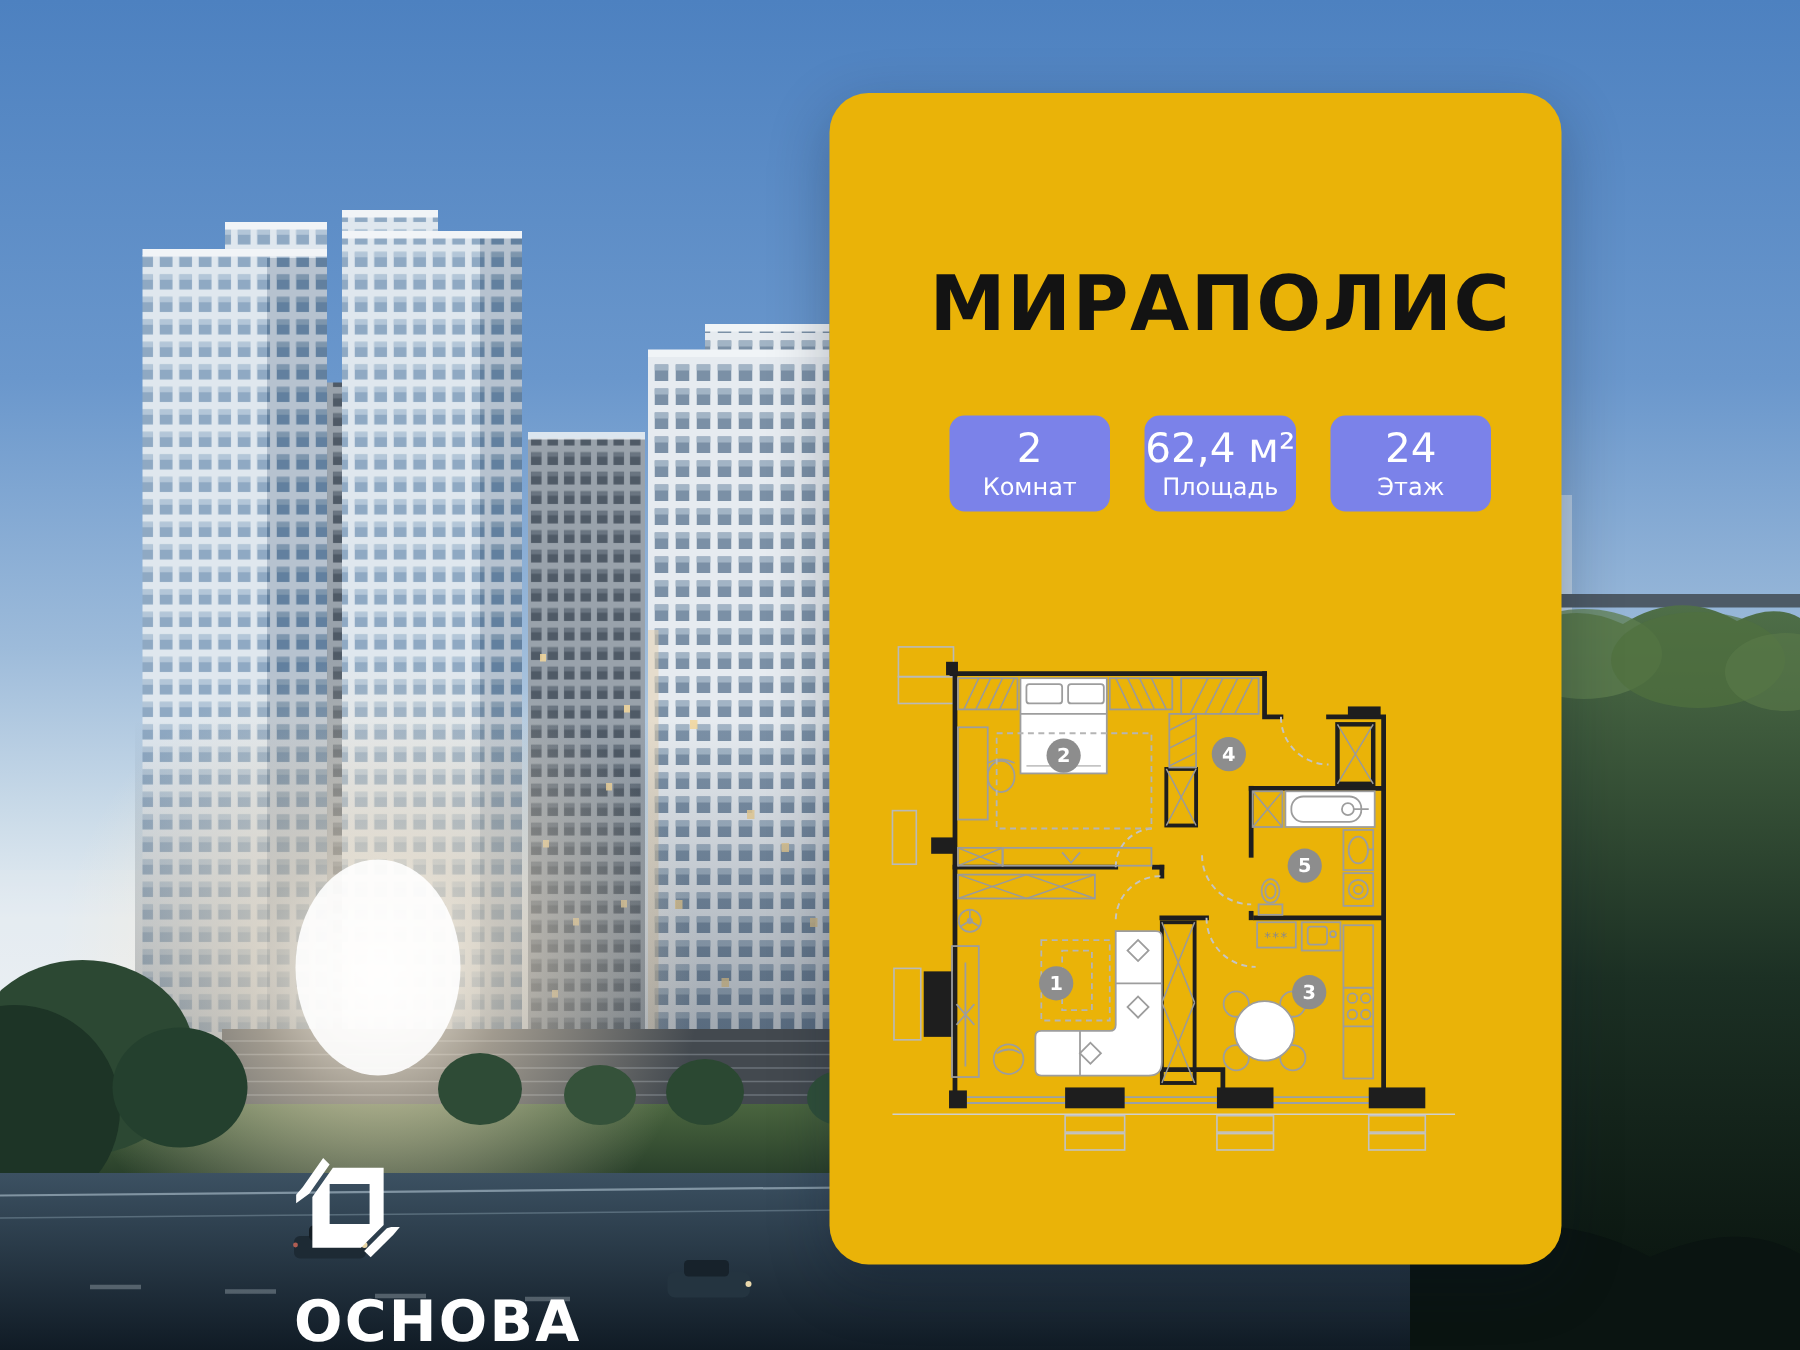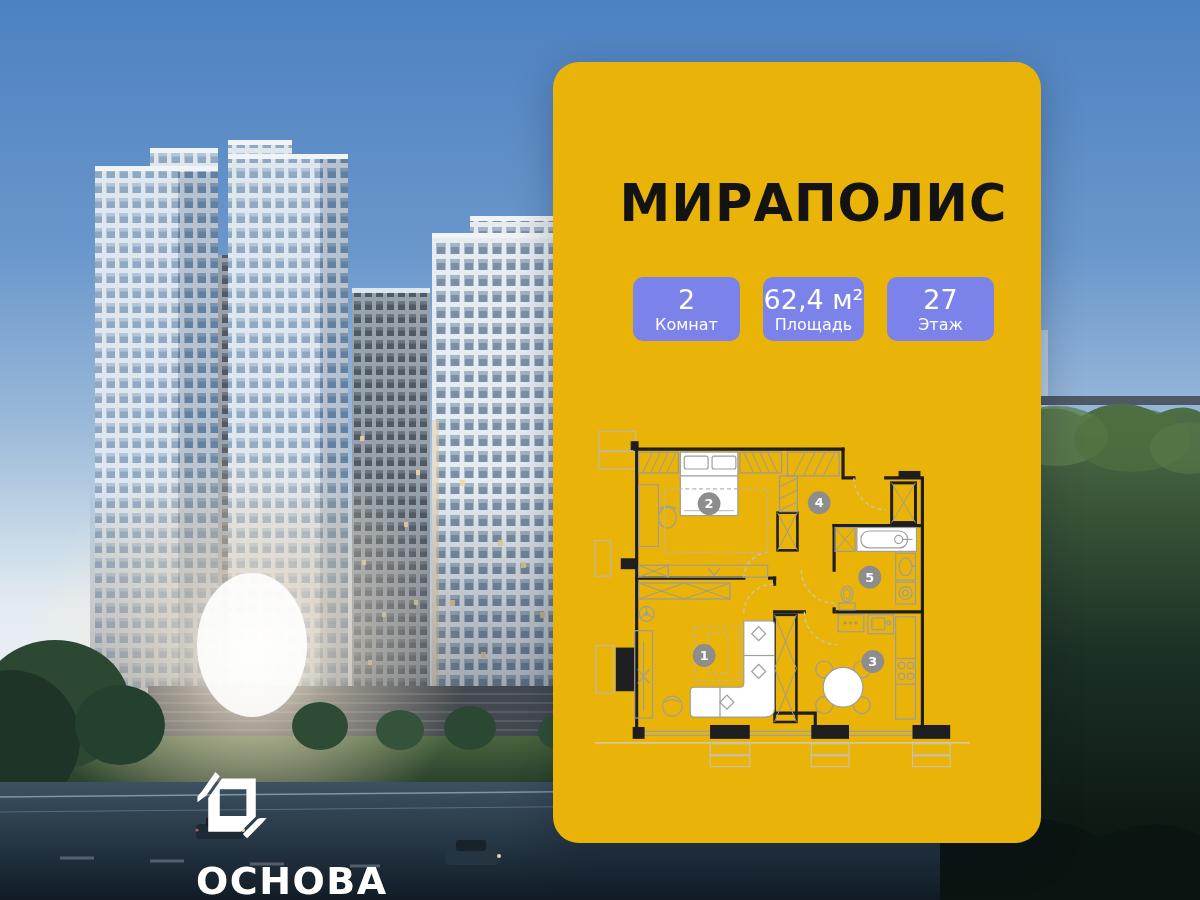--- a/index.html
+++ b/index.html
@@ -218,21 +218,21 @@
     <div class="stats">
       <div class="stat w1">
         <div class="v">2</div>
         <div class="l">Комнат</div>
       </div>
       <div class="stat w2">
         <div class="v">62,4 м²</div>
         <div class="l">Площадь</div>
       </div>
       <div class="stat w3">
-        <div class="v">27</div>
+        <div class="v">24</div>
         <div class="l">Этаж</div>
       </div>
     </div>
 
     <div class="plan">
       <svg viewBox="0 0 385 352" width="382" height="352">
 
         <g fill="none" stroke="#b9b9b9" stroke-width="1.1">
           <rect x="6" y="12" width="37" height="20"></rect>
             <rect x="6" y="32" width="37" height="18"></rect>

